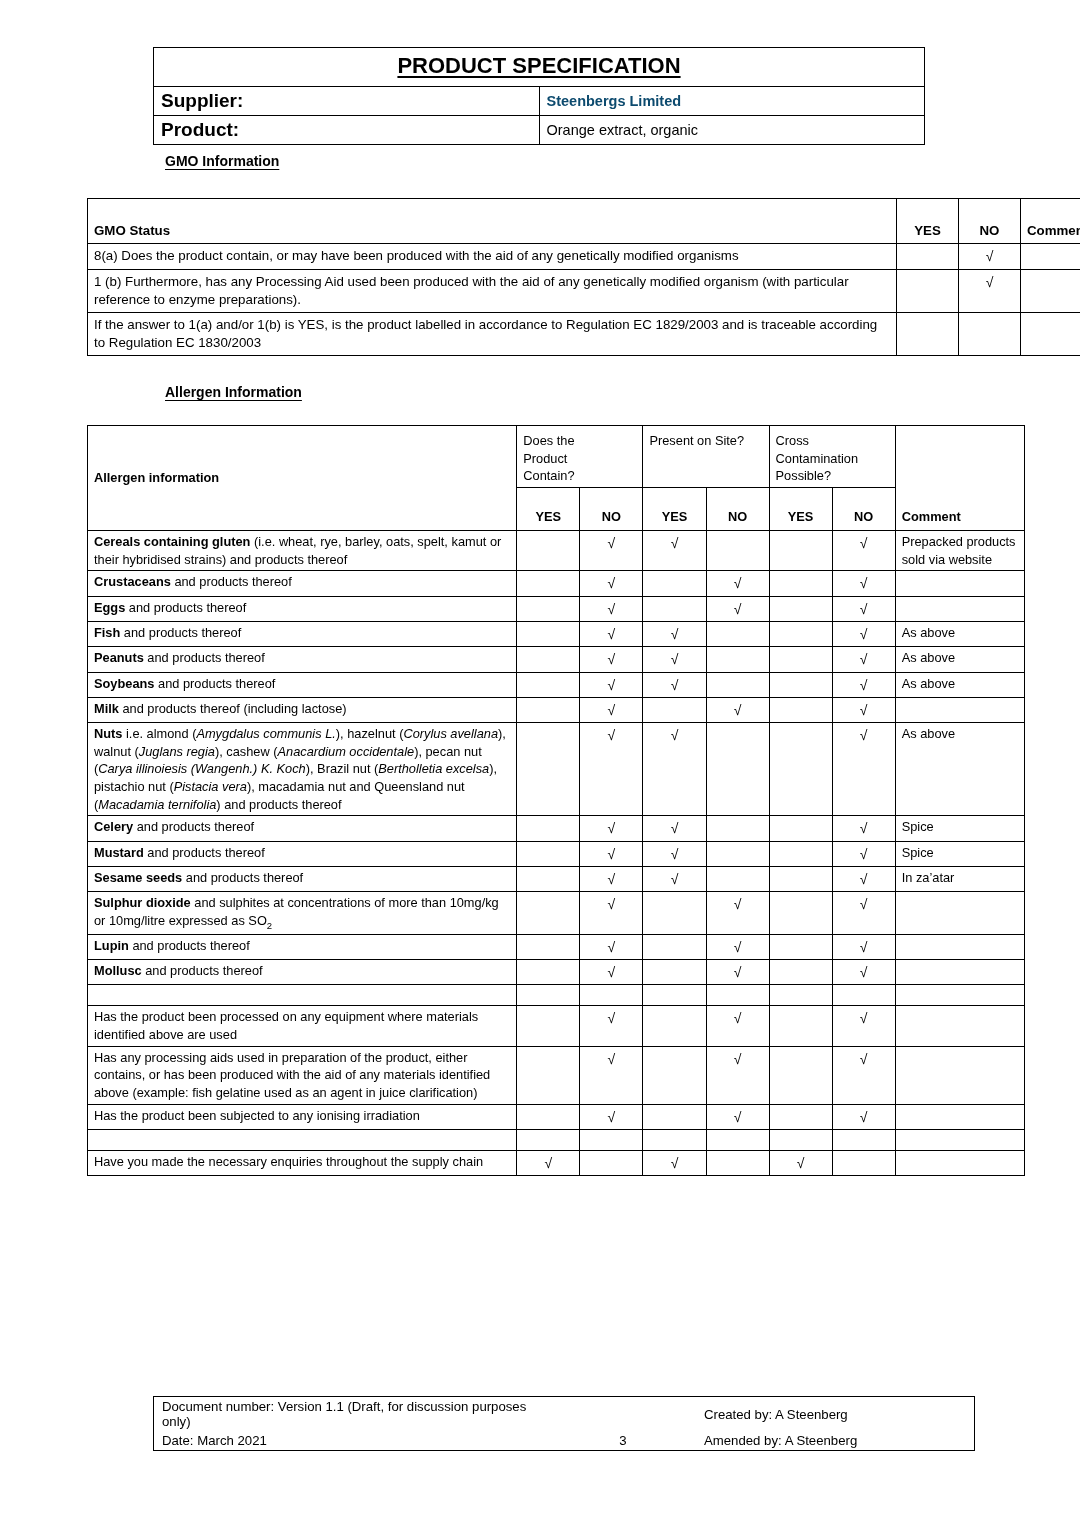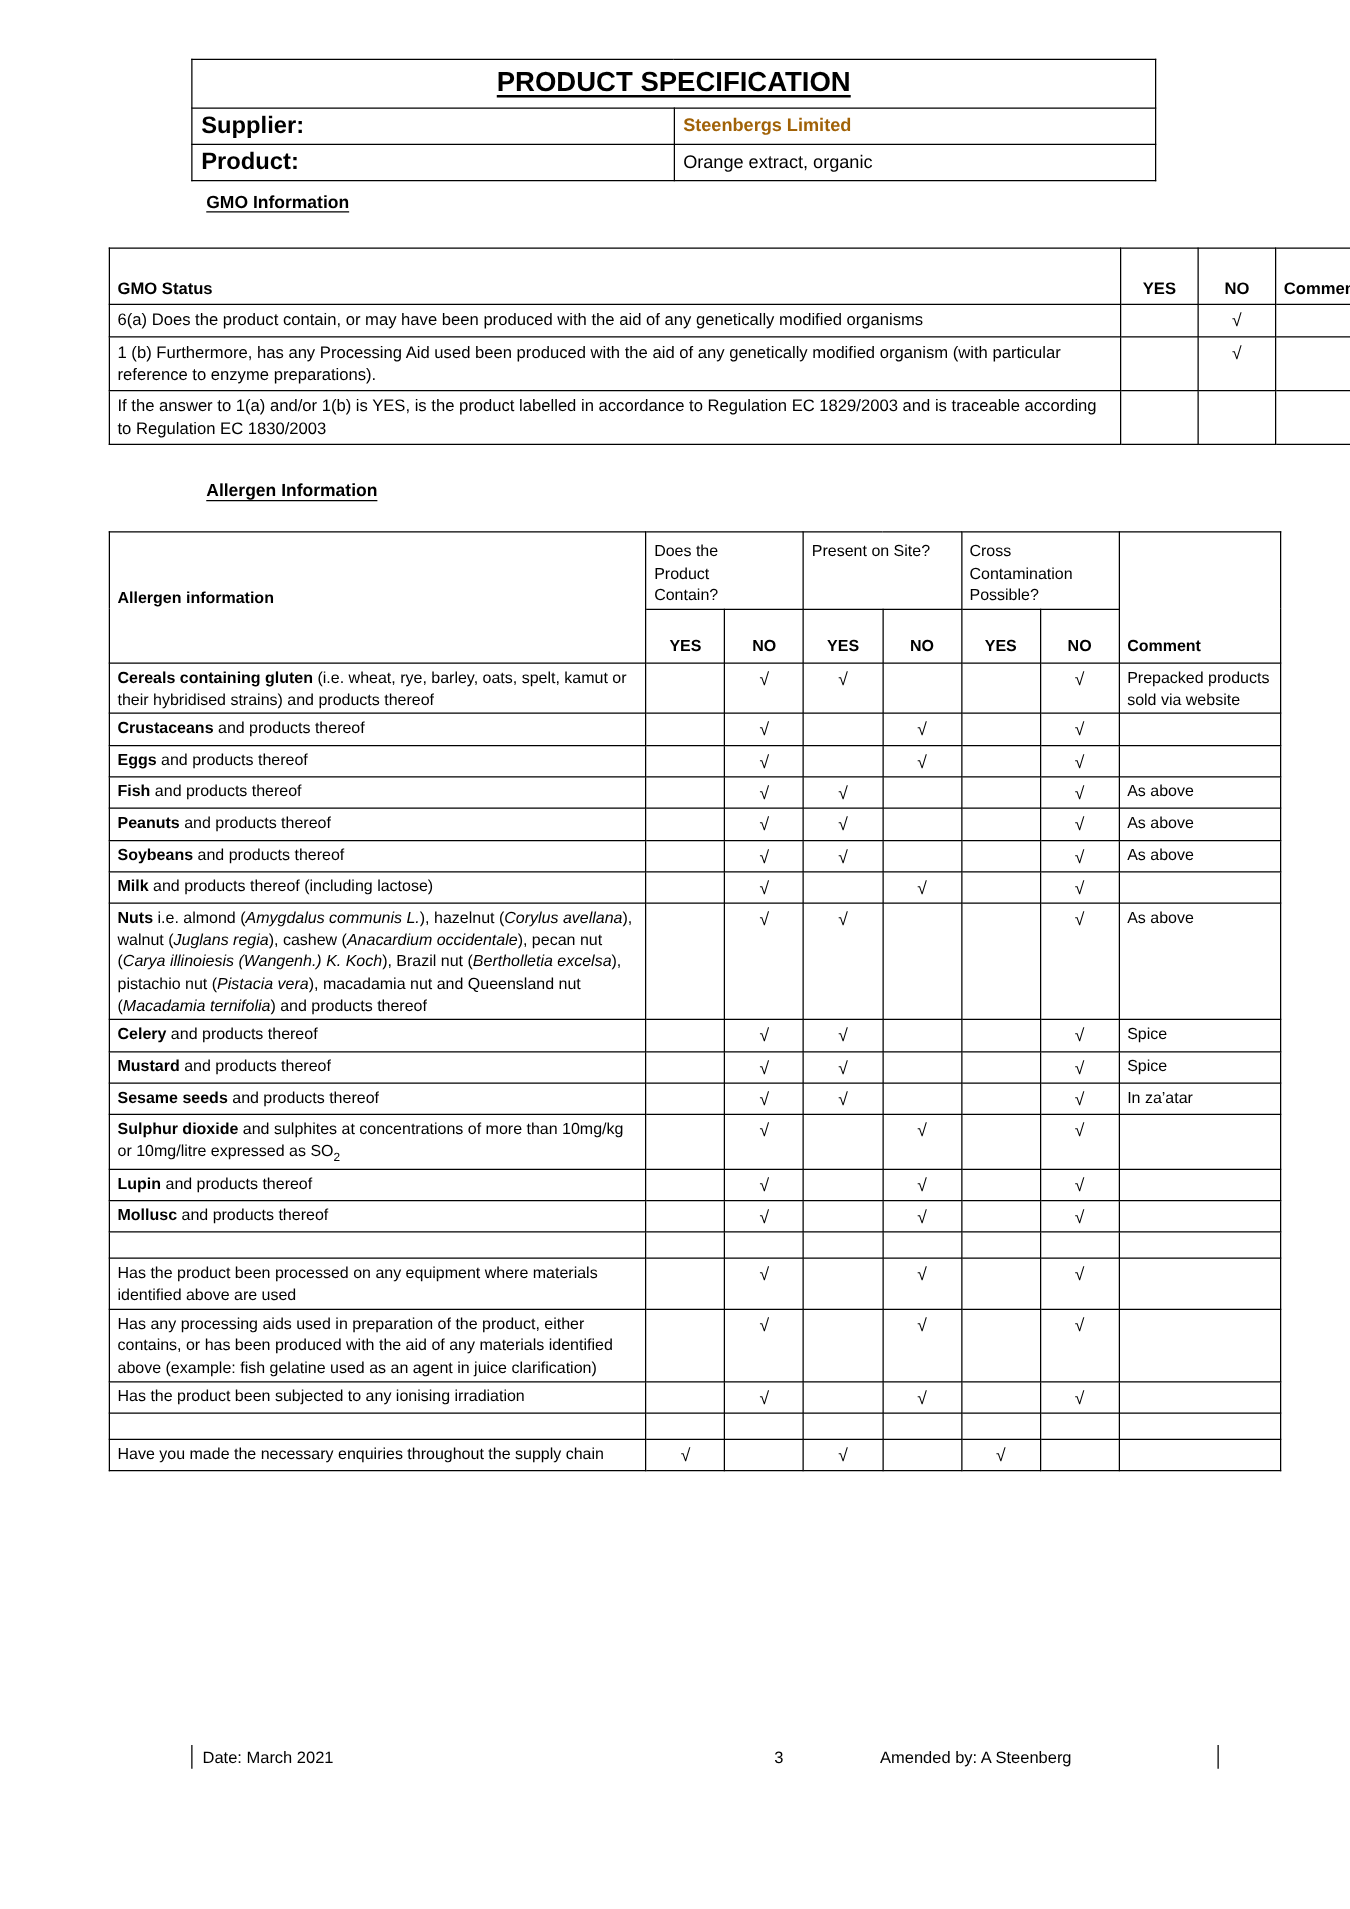--- a/index.html
+++ b/index.html
@@ -47,21 +47,21 @@
   }
   .label-cell {
     width: 125px;
     font-weight: bold;
     font-size: 19px;
   }
   .value-cell {
     font-size: 14.5px;
   }
   .value-supplier {
-    color: #a16207;
+    color: #0c4a6e;
     font-weight: bold;
   }
 
   
   .section-heading {
     position: absolute;
     font-weight: bold;
     font-size: 14px;
     text-decoration: underline;
     text-underline-offset: 3px;
@@ -206,21 +206,21 @@
         <col class="col-comment-gmo">
     </colgroup>
     <tbody id="gmo-body">
         <tr>
           <td class="hdr">GMO Status</td>
           <td class="hdr ctr">YES</td>
           <td class="hdr ctr">NO</td>
           <td class="hdr">Comment</td>
         </tr>
         <tr>
-          <td>6(a) Does the product contain, or may have been produced with the aid of any genetically modified organisms</td>
+          <td>8(a) Does the product contain, or may have been produced with the aid of any genetically modified organisms</td>
           <td class="ctr"><span class="tick"></span></td>
           <td class="ctr"><span class="tick">√</span></td>
           <td></td>
         </tr>
         <tr>
           <td>1 (b) Furthermore, has any Processing Aid used been produced with the aid of any genetically modified organism (with particular reference to enzyme preparations).</td>
           <td class="ctr"><span class="tick"></span></td>
           <td class="ctr"><span class="tick">√</span></td>
           <td></td>
         </tr>
@@ -460,20 +460,25 @@
           <td class="c"><span class="tick"></span></td>
           <td class="c"><span class="tick">√</span></td>
           <td class="c"><span class="tick"></span></td>
           <td class="cmt"></td>
         </tr>
       </tbody>
   </table>
 
   <table class="footer-table">
     <tbody>
+        <tr>
+      <td class="f-left">Document number: Version 1.1 (Draft, for discussion purposes only)</td>
+      <td class="f-mid"></td>
+      <td class="f-right">Created by: A Steenberg</td>
+    </tr>
     <tr>
       <td class="f-left">Date: March 2021</td>
       <td class="f-mid">3</td>
       <td class="f-right">Amended by: A Steenberg</td>
     </tr>
   </tbody>
     </table>
 
 </div>
 

